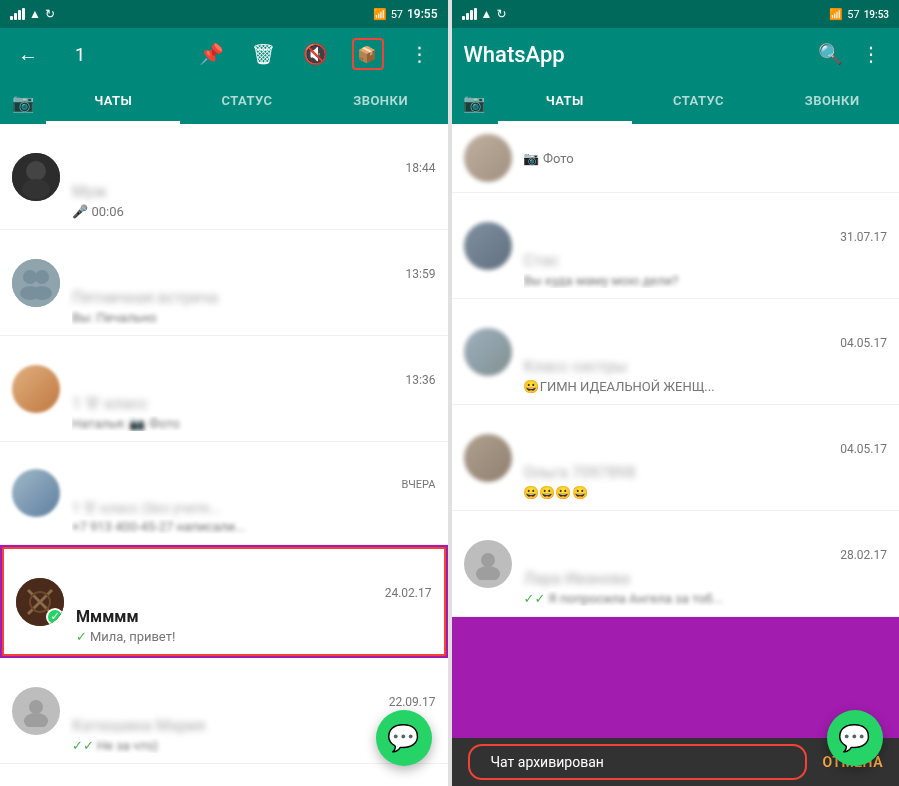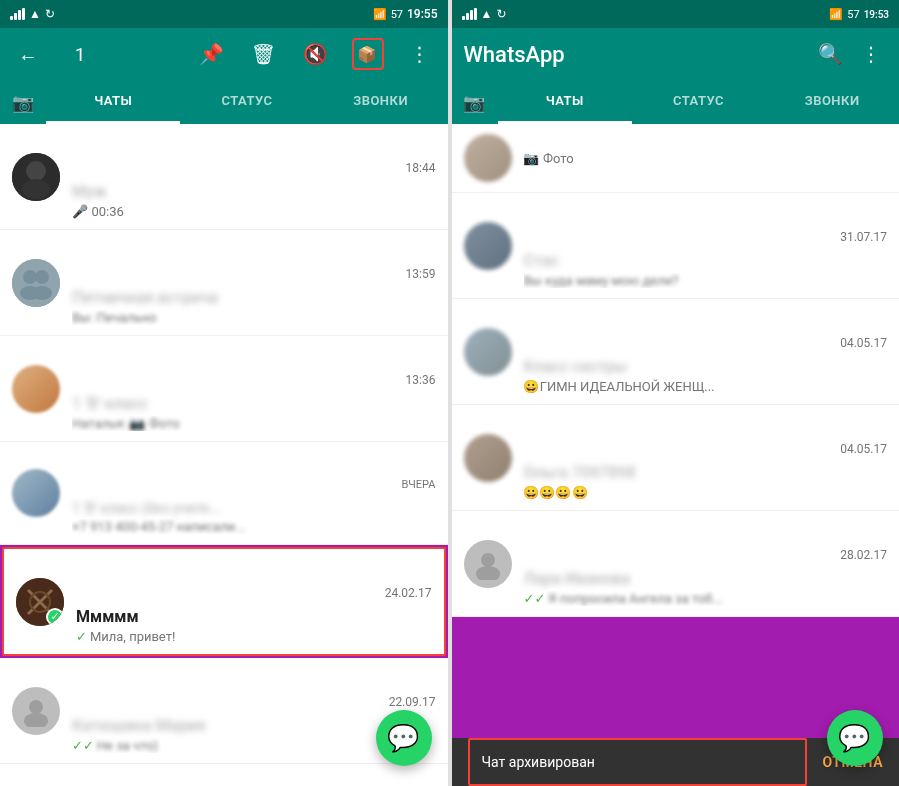--- a/index.html
+++ b/index.html
@@ -338,21 +338,21 @@
           <circle cx="24" cy="18" r="10" fill="#444"></circle>
           <ellipse cx="24" cy="36" rx="14" ry="10" fill="#333"></ellipse>
         </svg>
       </div>
       <div class="chat-content">
         <div class="chat-top-row">
           <span class="chat-name" style="filter:blur(3px);color:#bbb;">Муж</span>
           <span class="chat-time">18:44</span>
         </div>
         <div class="chat-preview">
-          <span>🎤 00:36</span>
+          <span>🎤 00:06</span>
         </div>
       </div>
     </div>
 
     <div class="chat-item">
       <div class="avatar group">
         <svg width="48" height="48" viewBox="0 0 48 48">
           <rect width="48" height="48" fill="#90a4ae"></rect>
           <circle cx="18" cy="18" r="7" fill="#78909c"></circle>
           <circle cx="30" cy="18" r="7" fill="#78909c"></circle>
@@ -571,21 +571,21 @@
           <span class="double-tick">✓✓</span>
           <span style="filter:blur(2px);">Я попросила Ангела за тоб...</span>
         </div>
       </div>
     </div>
 
 
   </div>
 
   <div class="snackbar" style="position:relative;">
-    <div style="border:2px solid #f44336;border-radius:2px;flex:1;display:flex;align-items:center;padding:0 12px;height:48px;">
+    <div style="border:2px solid #f44336;border-radius:14px;flex:1;display:flex;align-items:center;padding:0 21px;height:36px;">
       <span class="snackbar-text">Чат архивирован</span>
     </div>
     <span class="snackbar-action" style="margin-left:16px;">ОТМЕНА</span>
   </div>
 
   <div class="fab">
     <span>💬</span>
   </div>
 </div>
 

